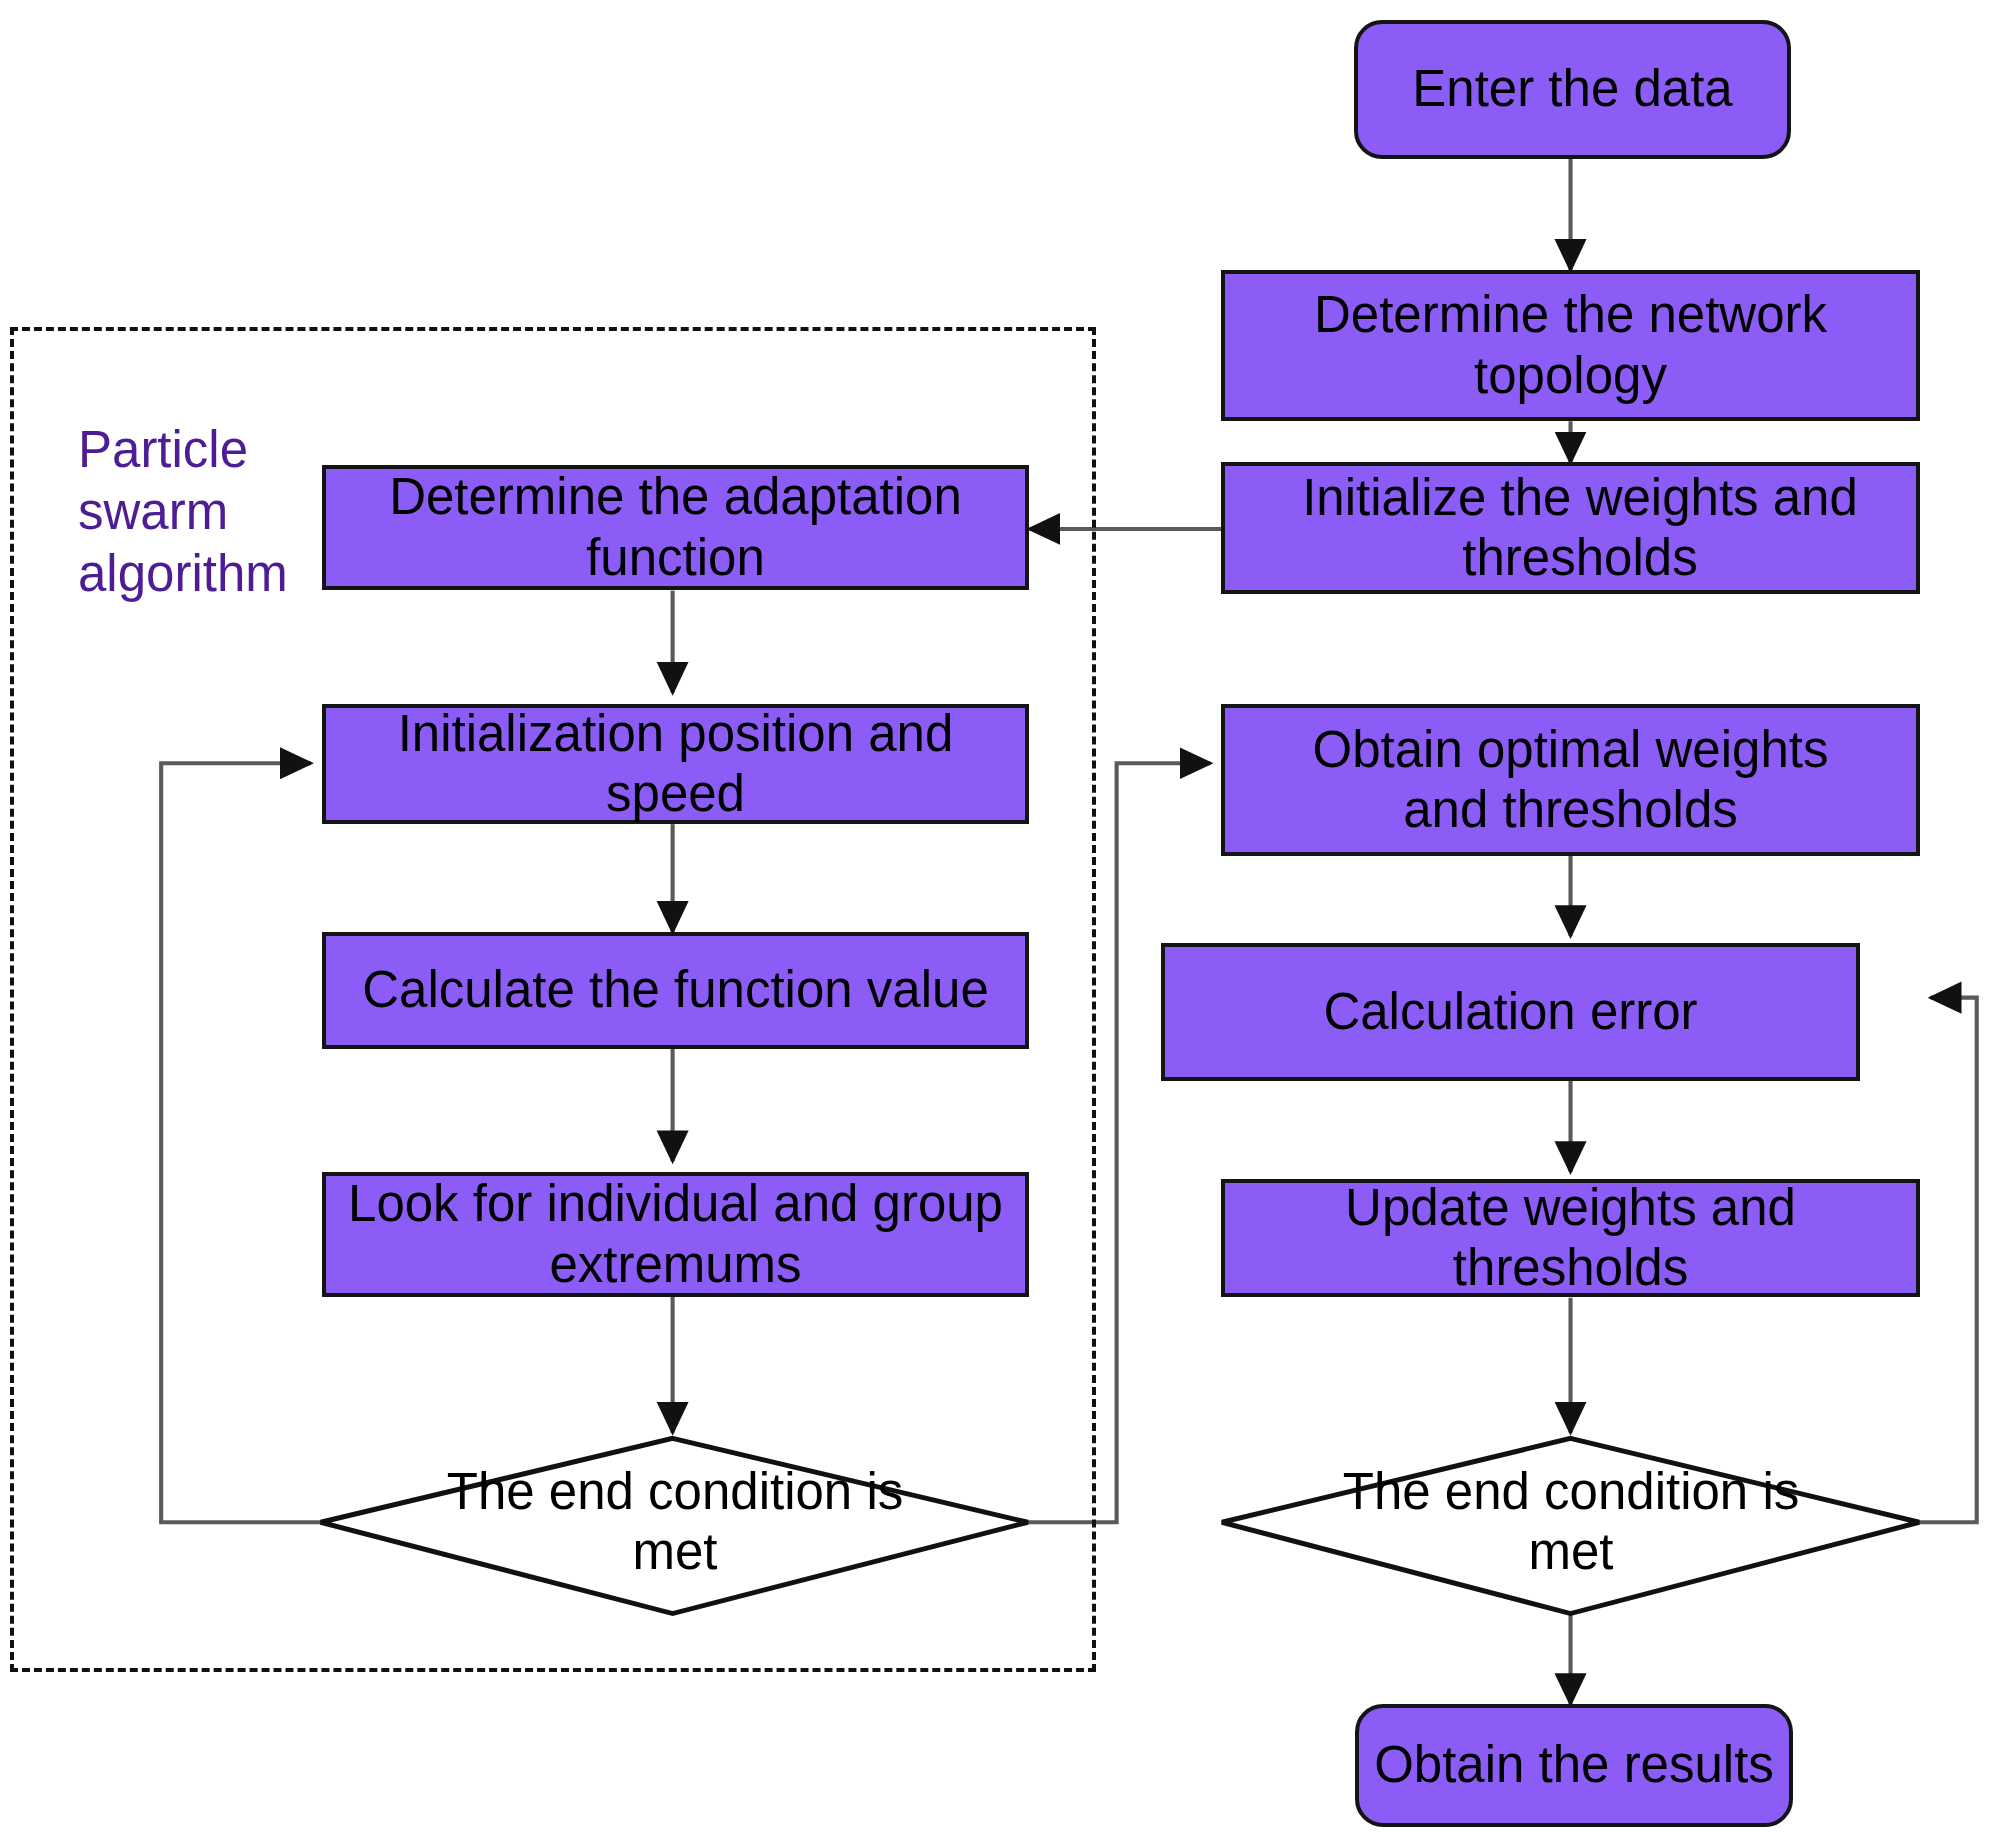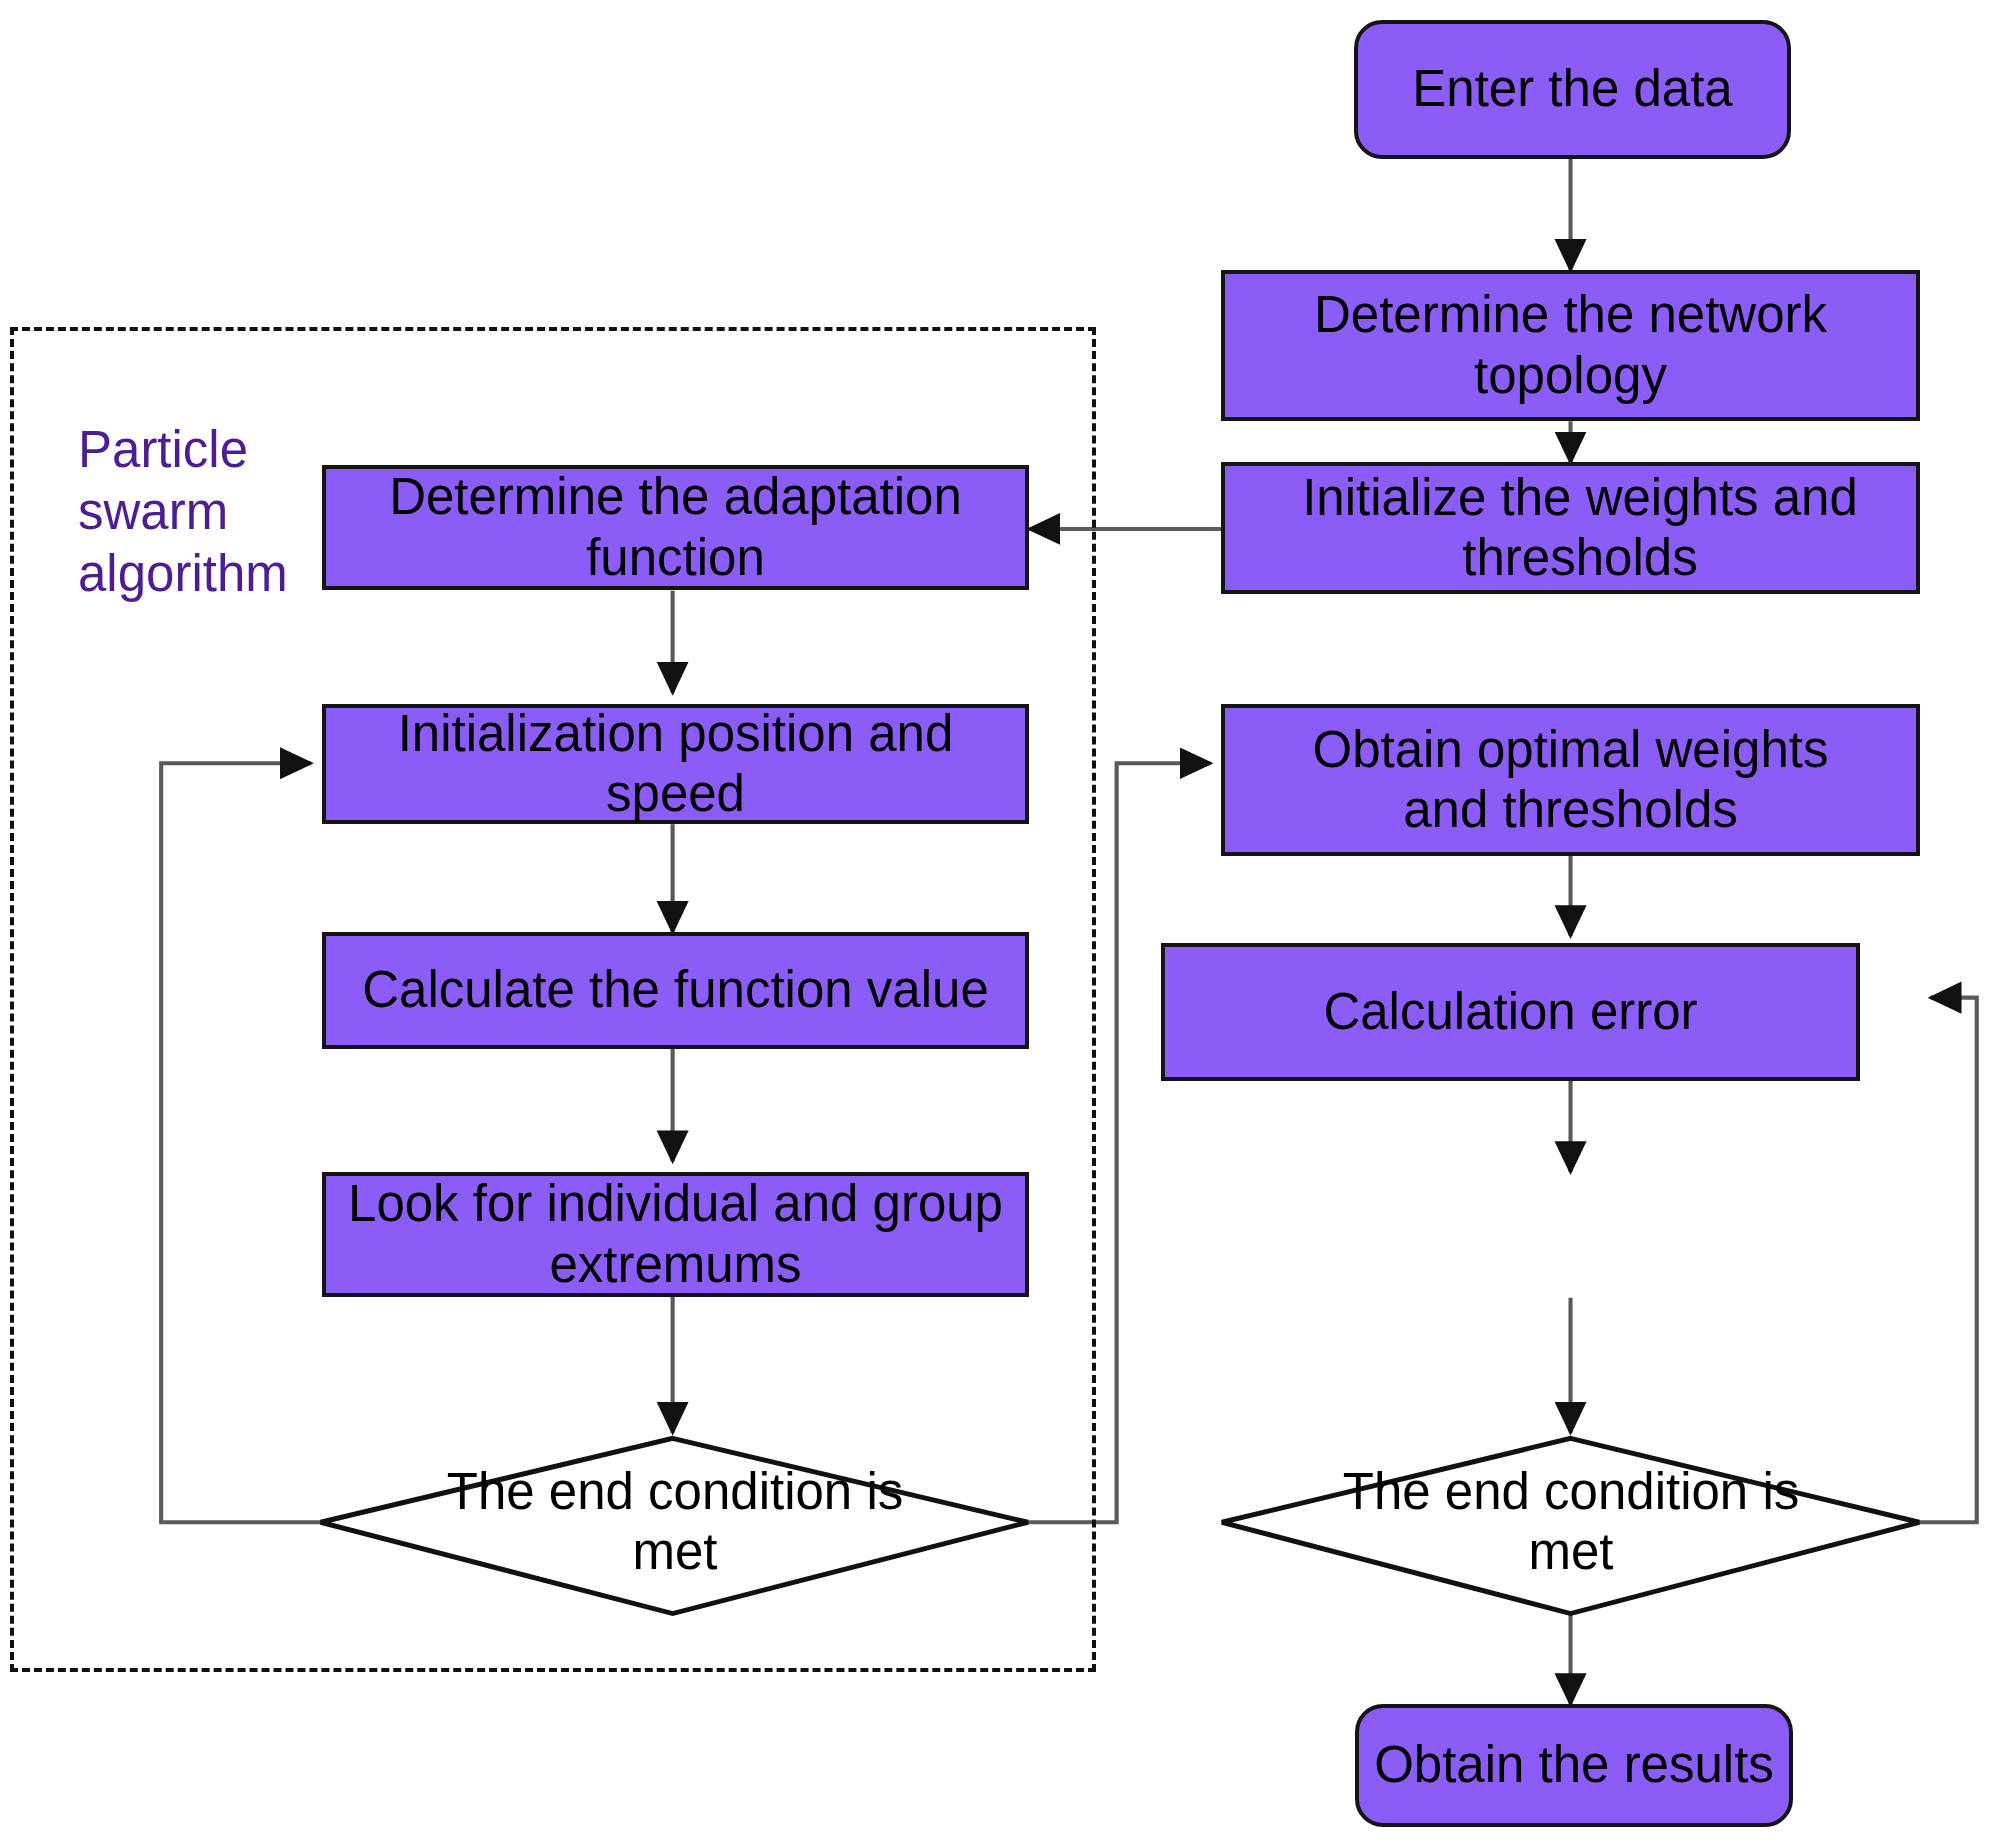--- a/index.html
+++ b/index.html
@@ -145,20 +145,23 @@
 
   <div class="node process" style="left:1221px; top:704px; width:699px; height:152px;">
     <span class="label">Obtain optimal weights
 and thresholds</span>
   </div>
 
   <div class="node process" style="left:1161px; top:943px; width:699px; height:138px;">
     <span class="label">Calculation error</span>
   </div>
 
+  <div class="node process" style="left:1221px; top:1179px; width:699px; height:118px;">
+    <span class="label">Update weights and thresholds</span>
+  </div>
 
   <div class="node decision" style="left:1283px; top:1452px; width:576px; height:140px;">
     <span class="label">The end condition is
 met</span>
   </div>
 
   <div class="node terminal" style="left:1355px; top:1704px; width:438px; height:123px;">
     <span class="label">Obtain the results</span>
   </div>
 

